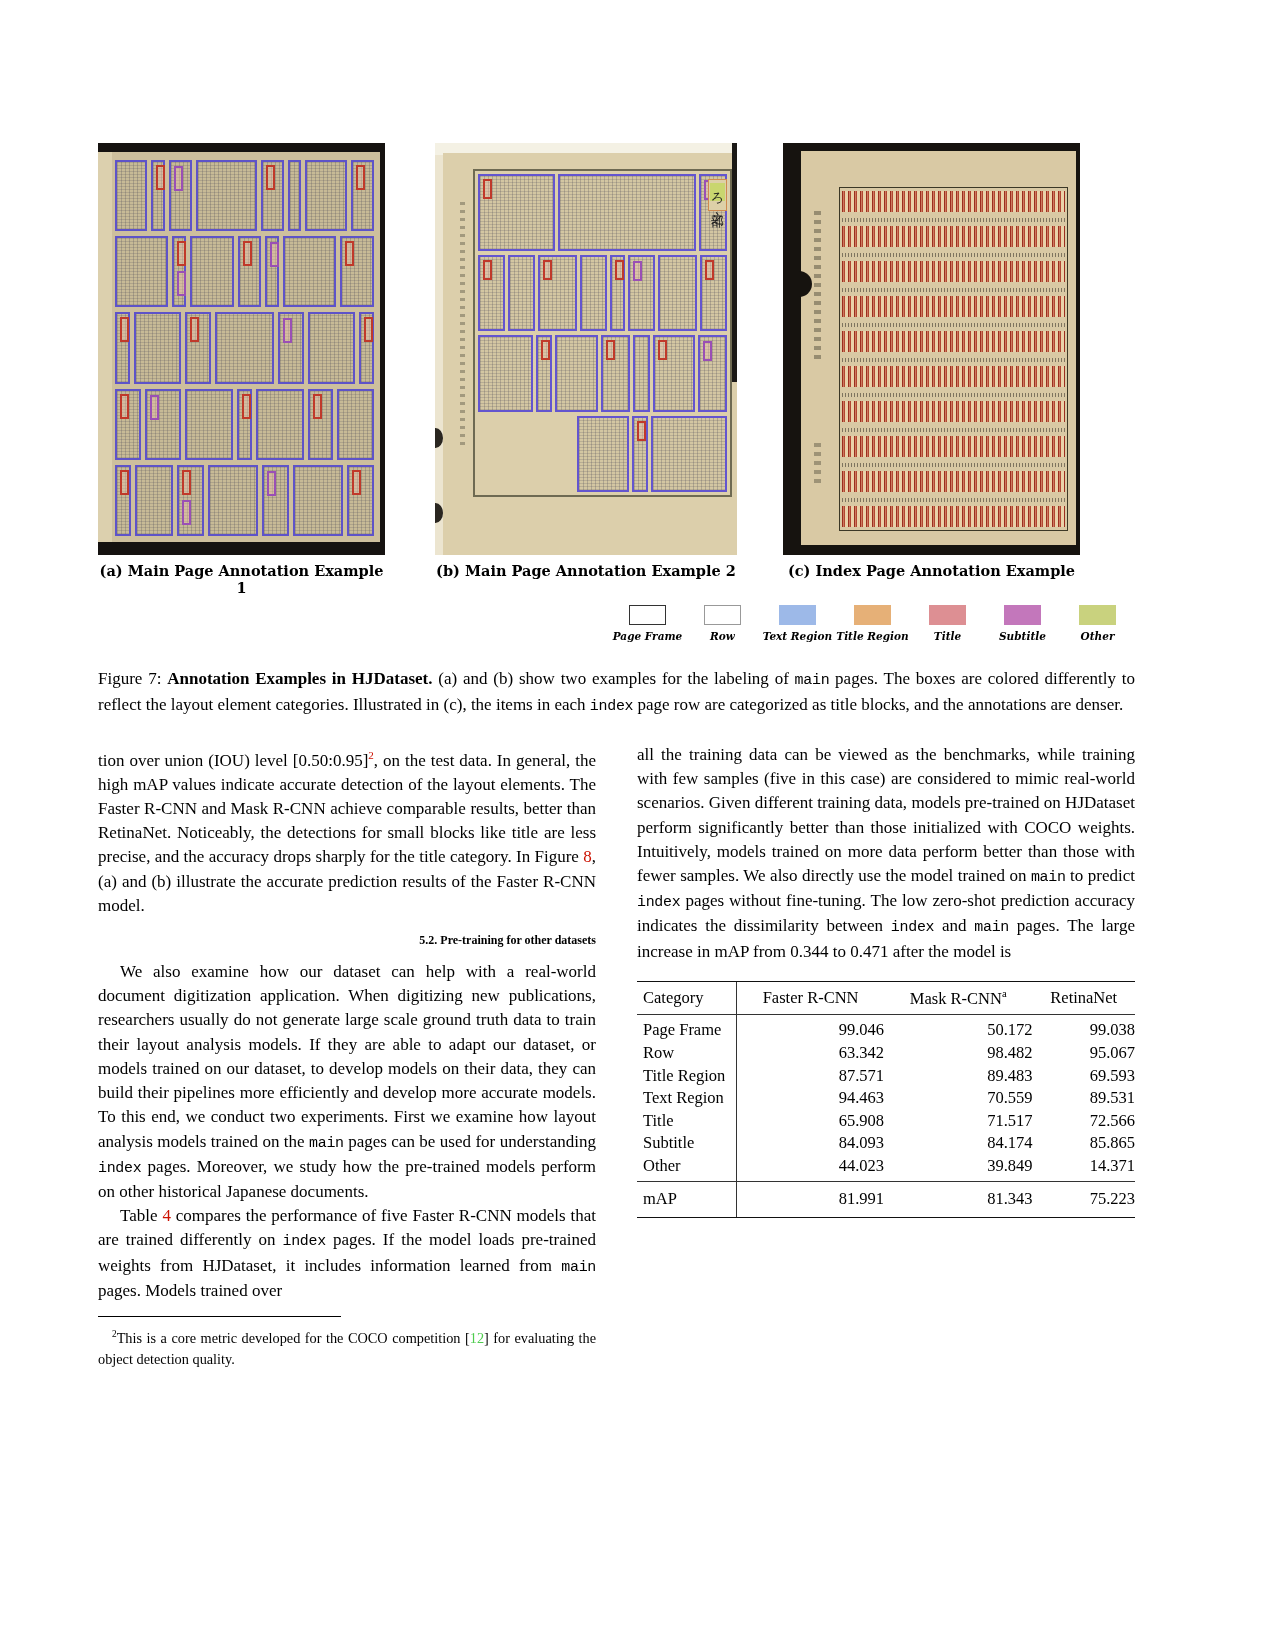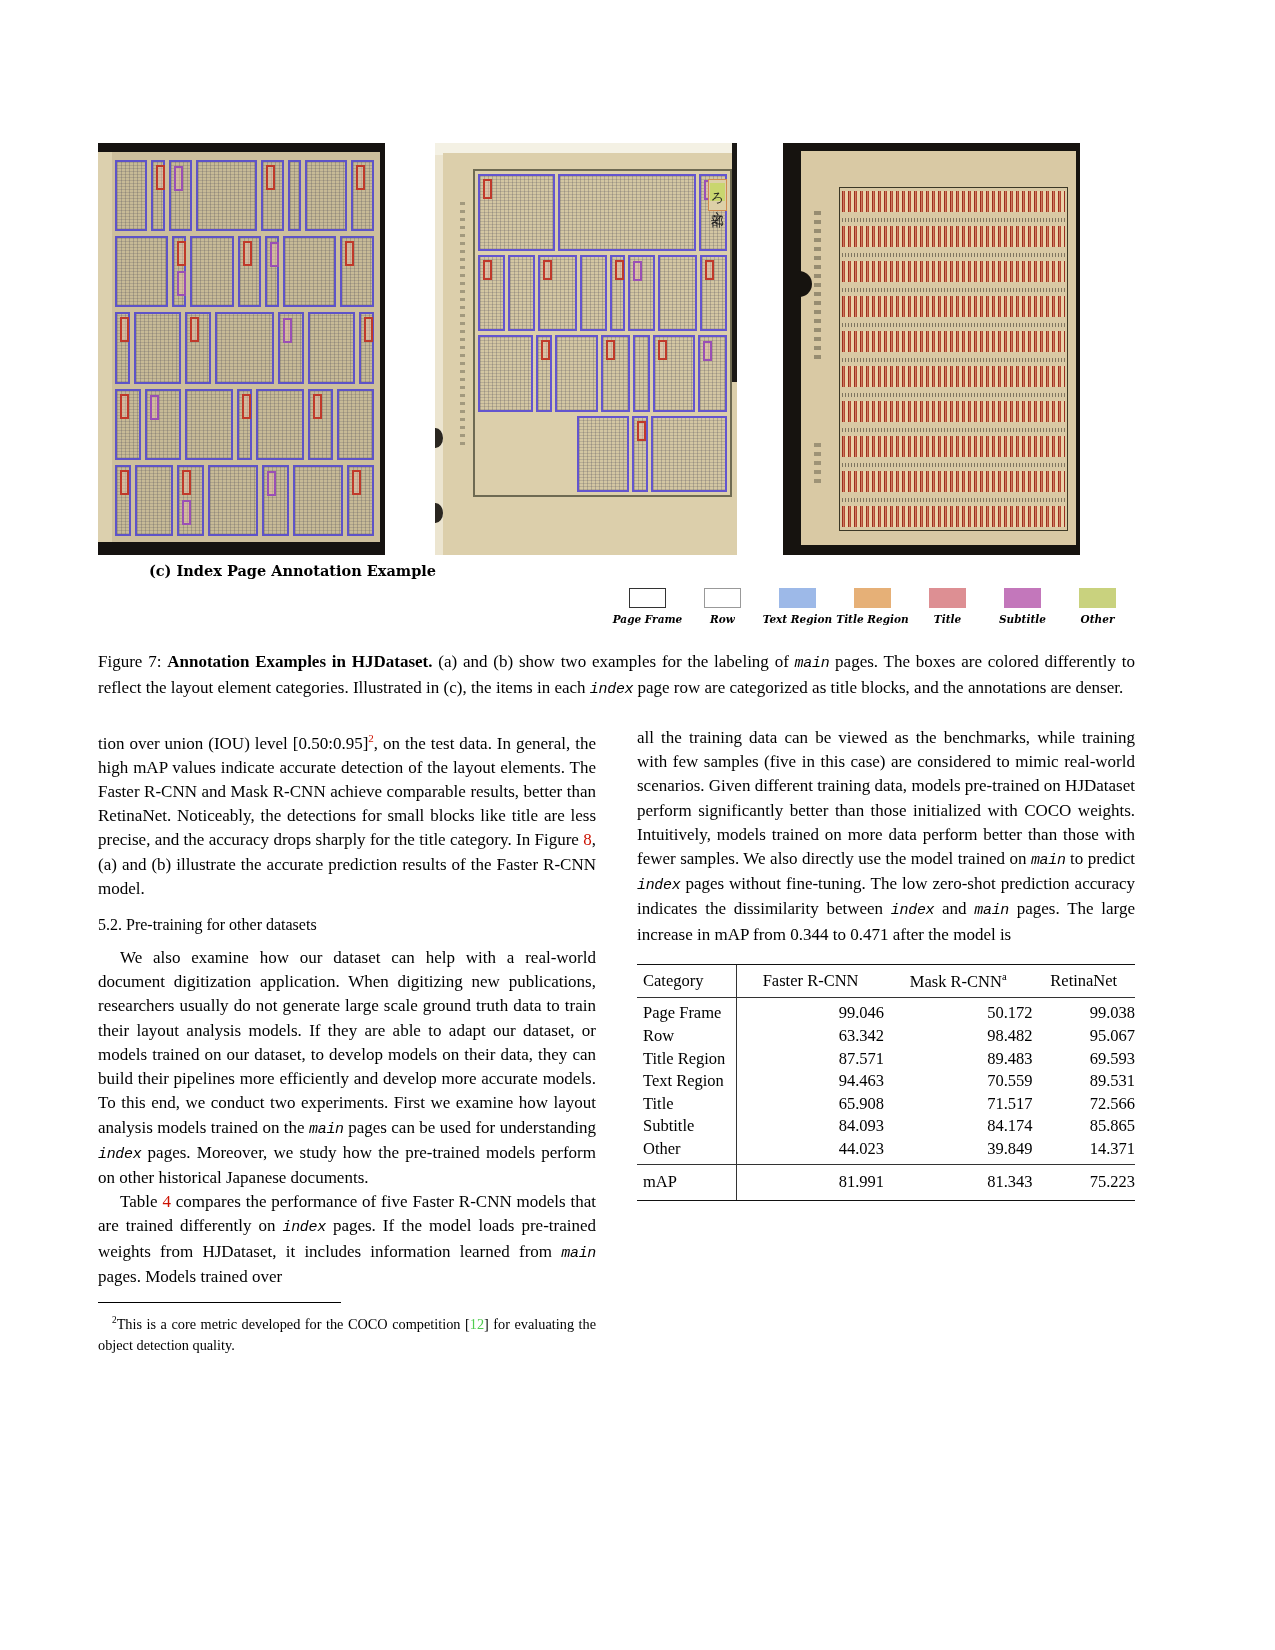--- a/index.html
+++ b/index.html
@@ -69,23 +69,23 @@
                   font-size:10.5px; white-space:nowrap; }
 
   .figcap { margin-top:25px; font-size:17px; line-height:24.5px; text-align:justify; }
 
   
   .cols { margin-top:25px; display:flex; }
   .col { width:498px; }
   .col-right { margin-left:41px; }
   p.body { font-size:17px; line-height:24.2px; text-align:justify; }
   p.indent { text-indent:22px; }
-  h2.sec { font-size:16px; font-weight:normal; margin:15px 0 12px 0; }
+  h2.sec { font-size:12px; font-weight:bold; margin:15px 0 12px 0;text-align:right; }
   .seg-b { font-weight:bold; }
-  .seg-m { font-family:"Liberation Mono", monospace; font-size:0.88em; letter-spacing:-0.3px;font-style:italic; }
+  .seg-m { font-family:"Liberation Mono", monospace; font-size:0.88em; letter-spacing:-0.3px; }
   .seg-red { color:#cc1100; }
   .seg-green { color:#4ecc4e; }
   sup { font-size:0.65em; }
 
   .fnrule { width:243px; border-top:1.3px solid #000; margin:13px 0 7px 0; }
   .footnote { font-size:14.3px; line-height:21px; text-align:justify; text-indent:14px; }
 
   .tablecap { margin-top:38px; font-size:17px; line-height:24.5px; text-align:justify; }
 
   table.t3 { width:100%; margin-top:17px; border-collapse:collapse; font-size:16.5px; }
@@ -300,20 +300,22 @@
               <div class="pc-sep"></div>
               <div class="pc-band"></div>
             </div>
         </div>
         <div class="pc-botbar"></div>
         <div class="pc-rightsliver"></div>
       </div>
     </div>
 
     <div class="subcap-row">
+      <div class="subcap sc-a">(a) Main Page Annotation Example 1</div>
+      <div class="subcap sc-b">(b) Main Page Annotation Example 2</div>
       <div class="subcap sc-c">(c) Index Page Annotation Example</div>
     </div>
 
     <div class="legend-row" id="legend-row">
         <div class="legend-item">
           <div class="legend-swatch" style="background: rgb(255, 255, 255); border: 1.5px solid rgb(51, 51, 51);"></div>
           <div class="legend-label">Page Frame</div>
         </div>
         <div class="legend-item">
           <div class="legend-swatch" style="background: rgb(255, 255, 255); border: 1.5px solid rgb(153, 153, 153);"></div>

